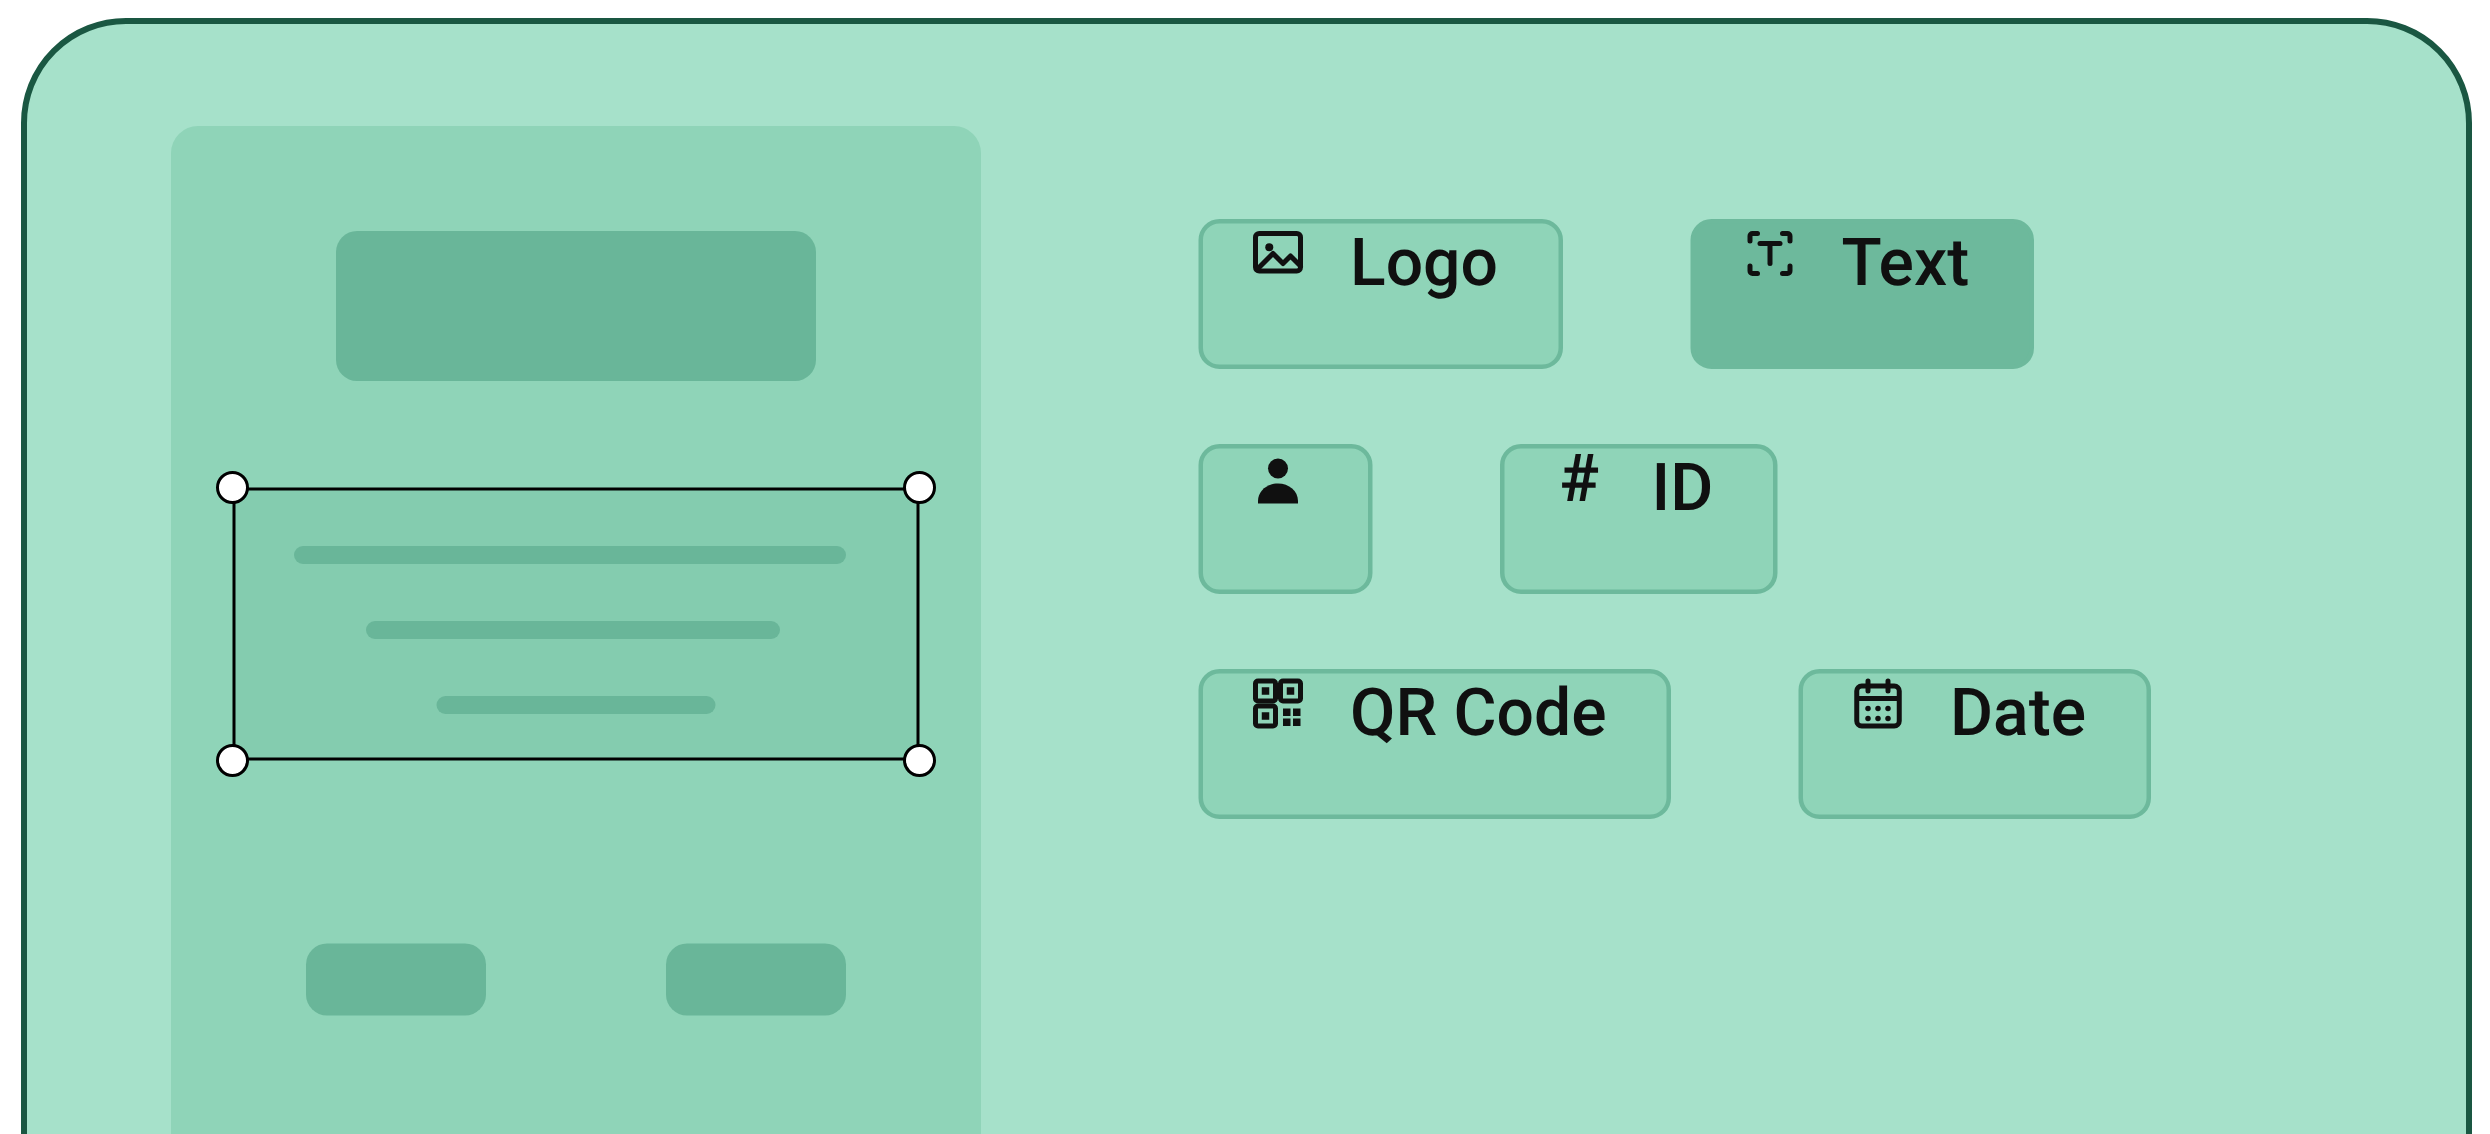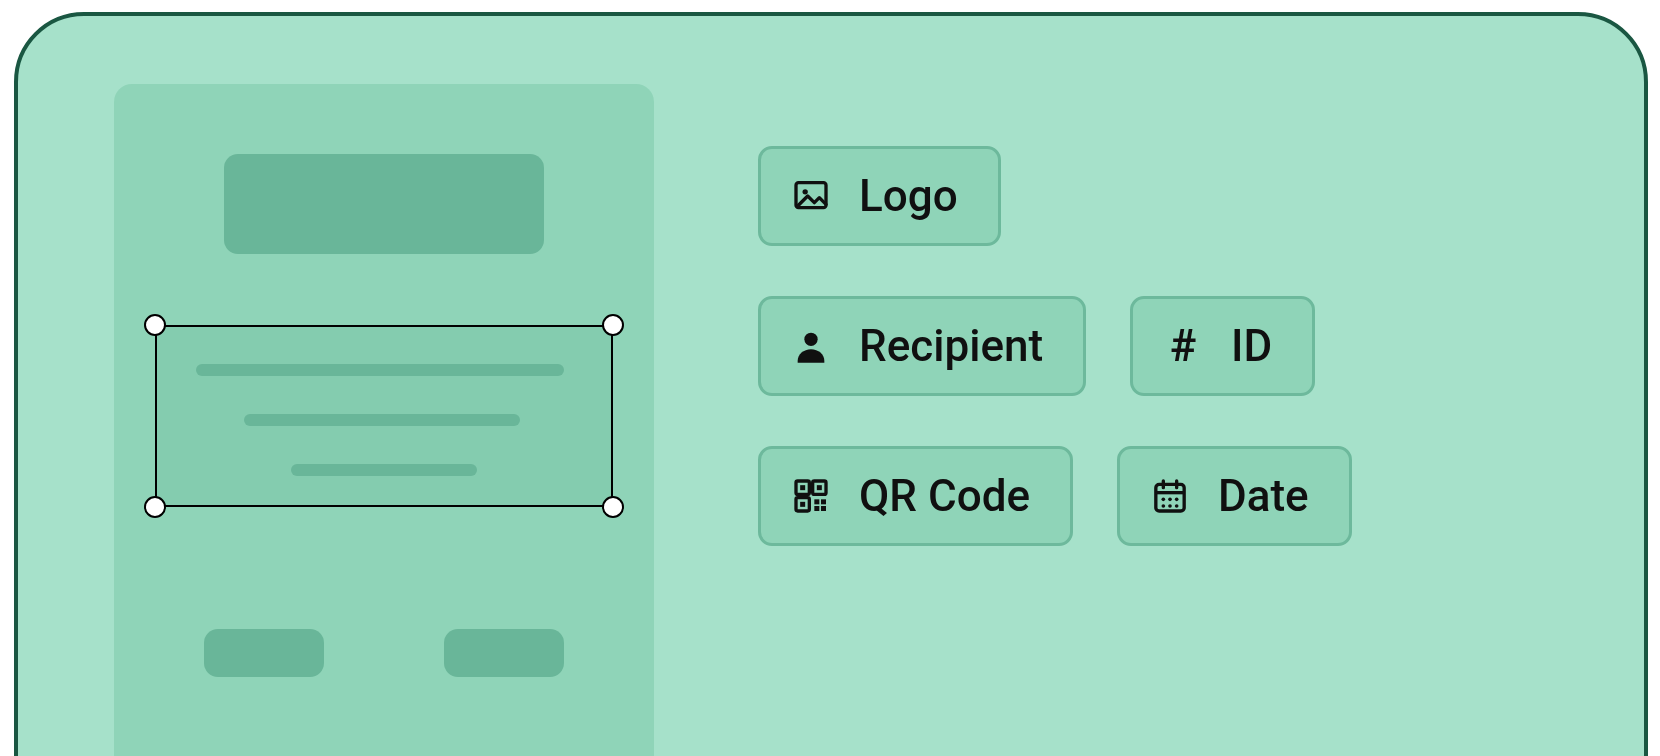--- a/index.html
+++ b/index.html
@@ -72,31 +72,32 @@
 
   
   .picker{
     position:absolute;
     top:130px; left:740px;
     width:840px;
     display:flex; flex-direction:column; gap:50px;
   }
   .row{ display:flex; gap:44px; }
   .btn{
-    display:inline-flex; align-items:center;
+    display:inline-flex; align-items:flex-start;
     gap:28px;
     height:100px;
     padding:0 40px 0 30px;
     background:var(--block);
     border:3px solid var(--blockBorder);
     border-radius:14px;
     font-size:44px;
     font-weight:500;
     cursor:pointer;
     box-sizing:border-box;
+    margin-left:41px;
   }
   .btn.active{ background:var(--activeBlock); border-color:var(--activeBlock);}
   .btn .ico{ width:40px; height:40px; display:flex; align-items:center; justify-content:center; flex-shrink:0;}
   .btn .ico svg{ width:40px; height:40px; display:block;}
   .hash{ font-size:44px; font-weight:600; line-height:1; }
   .lbl{white-space:nowrap;}
 </style>
 </head>
 <body>
 
@@ -126,31 +127,43 @@
       <div class="btn">
         <span class="ico">
           <svg viewBox="0 0 24 24" fill="none" stroke="currentColor" stroke-width="2">
             <rect x="3" y="4" width="18" height="15" rx="1.5"></rect>
             <circle cx="8.5" cy="9.5" r="1.6" fill="currentColor" stroke="none"></circle>
             <path d="M4 18 L10 12 L14 16 L17 13 L21 17" stroke-linecap="round" stroke-linejoin="round"></path>
           </svg>
         </span>
         <span class="lbl">Logo</span>
       </div>
+      <div class="btn active">
+        <span class="ico">
+          <svg viewBox="0 0 24 24" fill="none" stroke="currentColor" stroke-width="2" stroke-linecap="round">
+            <path d="M4 7V5a1 1 0 0 1 1-1h2"></path>
+              <path d="M20 7V5a1 1 0 0 0-1-1h-2"></path>
+            <path d="M4 17v2a1 1 0 0 0 1 1h2"></path>
+              <path d="M20 17v2a1 1 0 0 1-1 1h-2"></path>
+            <path d="M8 8h8"></path>
+              <path d="M12 8v8"></path>
+          </svg>
+        </span>
+        <span class="lbl">Text</span>
+      </div>
     </div>
 
     <div class="row">
       <div class="btn">
         <span class="ico">
           <svg viewBox="0 0 24 24" fill="currentColor">
             <circle cx="12" cy="8" r="4"></circle>
             <path d="M4 21c0-4 3.6-7 8-7s8 3 8 7v1H4v-1z"></path>
           </svg>
         </span>
-        <span class="lbl">Recipient</span>
       </div>
       <div class="btn">
         <span class="ico">
           <span class="hash">#</span>
         </span>
         <span class="lbl">ID</span>
       </div>
     </div>
 
     <div class="row">

